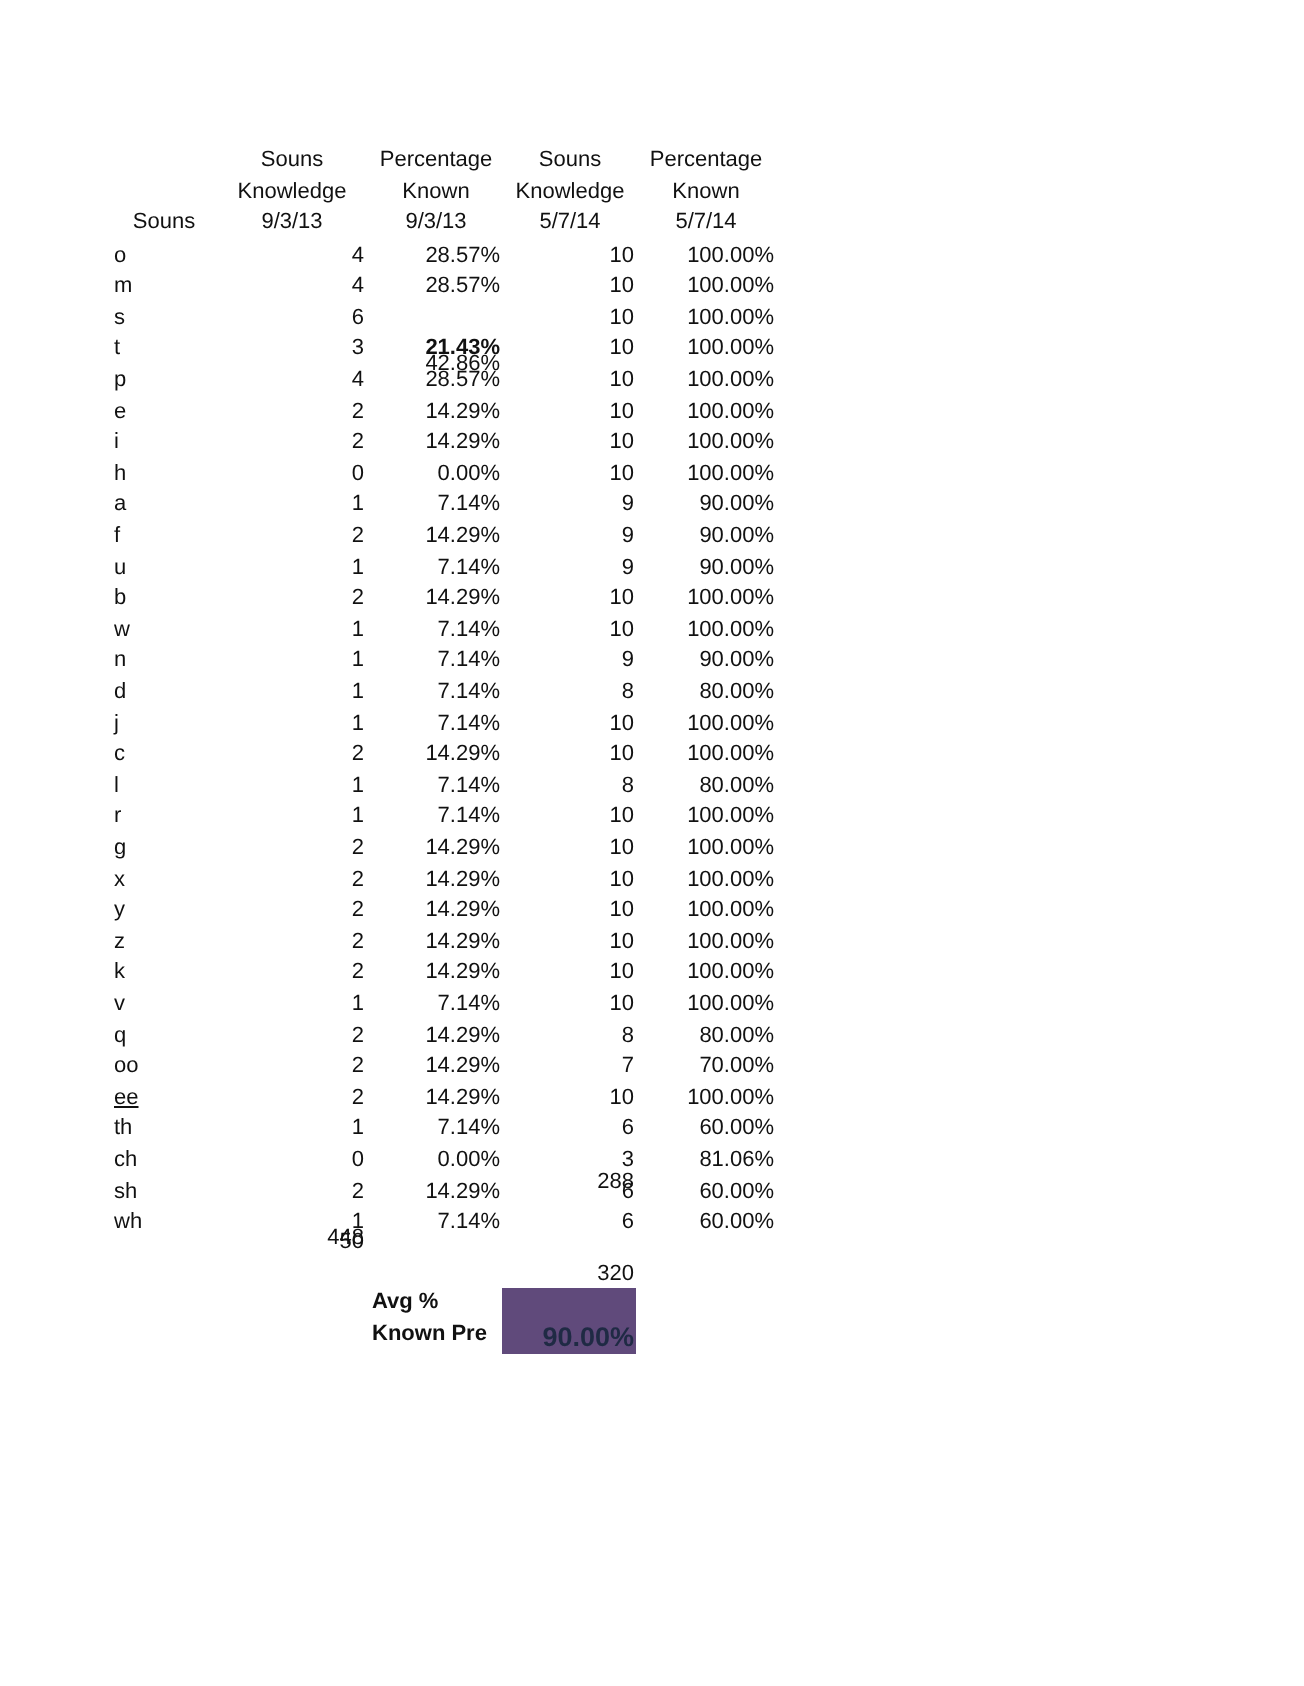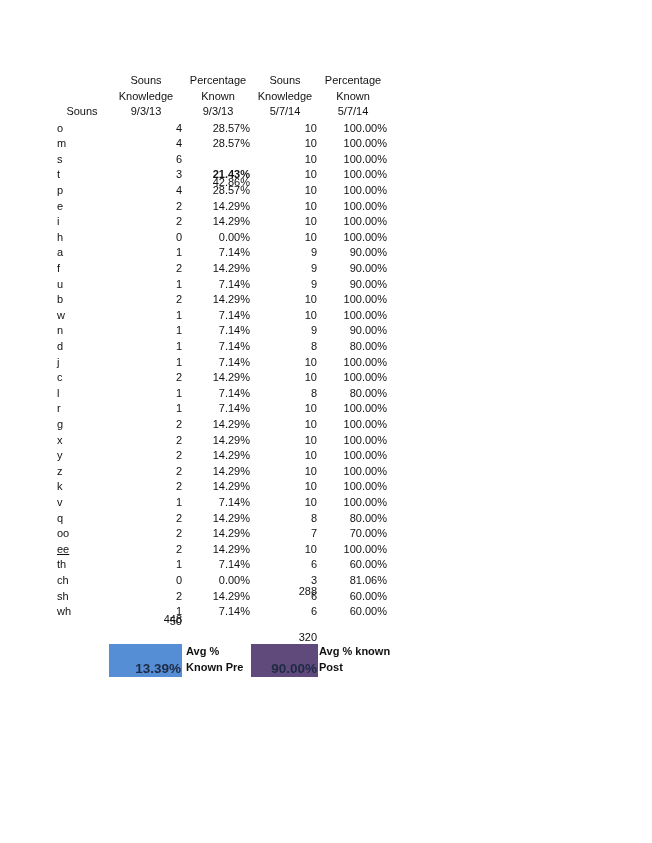--- a/index.html
+++ b/index.html
@@ -278,28 +278,21 @@
         <div class="cell c3 r" style="top: 604.1px;">6</div>
         <div class="cell c4 r" style="top: 604.1px;">60.00%</div>
       </div>
     </div>
 
   <div class="cell c1 r" style="top:614px;">50</div>
   <div class="cell c3 r" style="top:584px;">288</div>
   <div class="cell c1 r" style="top:612px;">448</div>
   <div class="cell c3 r" style="top:630px;">320</div>
 
-  <div class="avg-box pre">
-    <span class="avg-val">13.39%</span>
-  </div>
   <div class="avg-label pre">
     <div>Avg %</div>
     <div>Known Pre</div>
   </div>
 
   <div class="avg-box post">
     <span class="avg-val">90.00%</span>
   </div>
-  <div class="avg-label post">
-    <div>Avg % known</div>
-    <div>Post</div>
-  </div>
 </div>
 
 </body></html>

